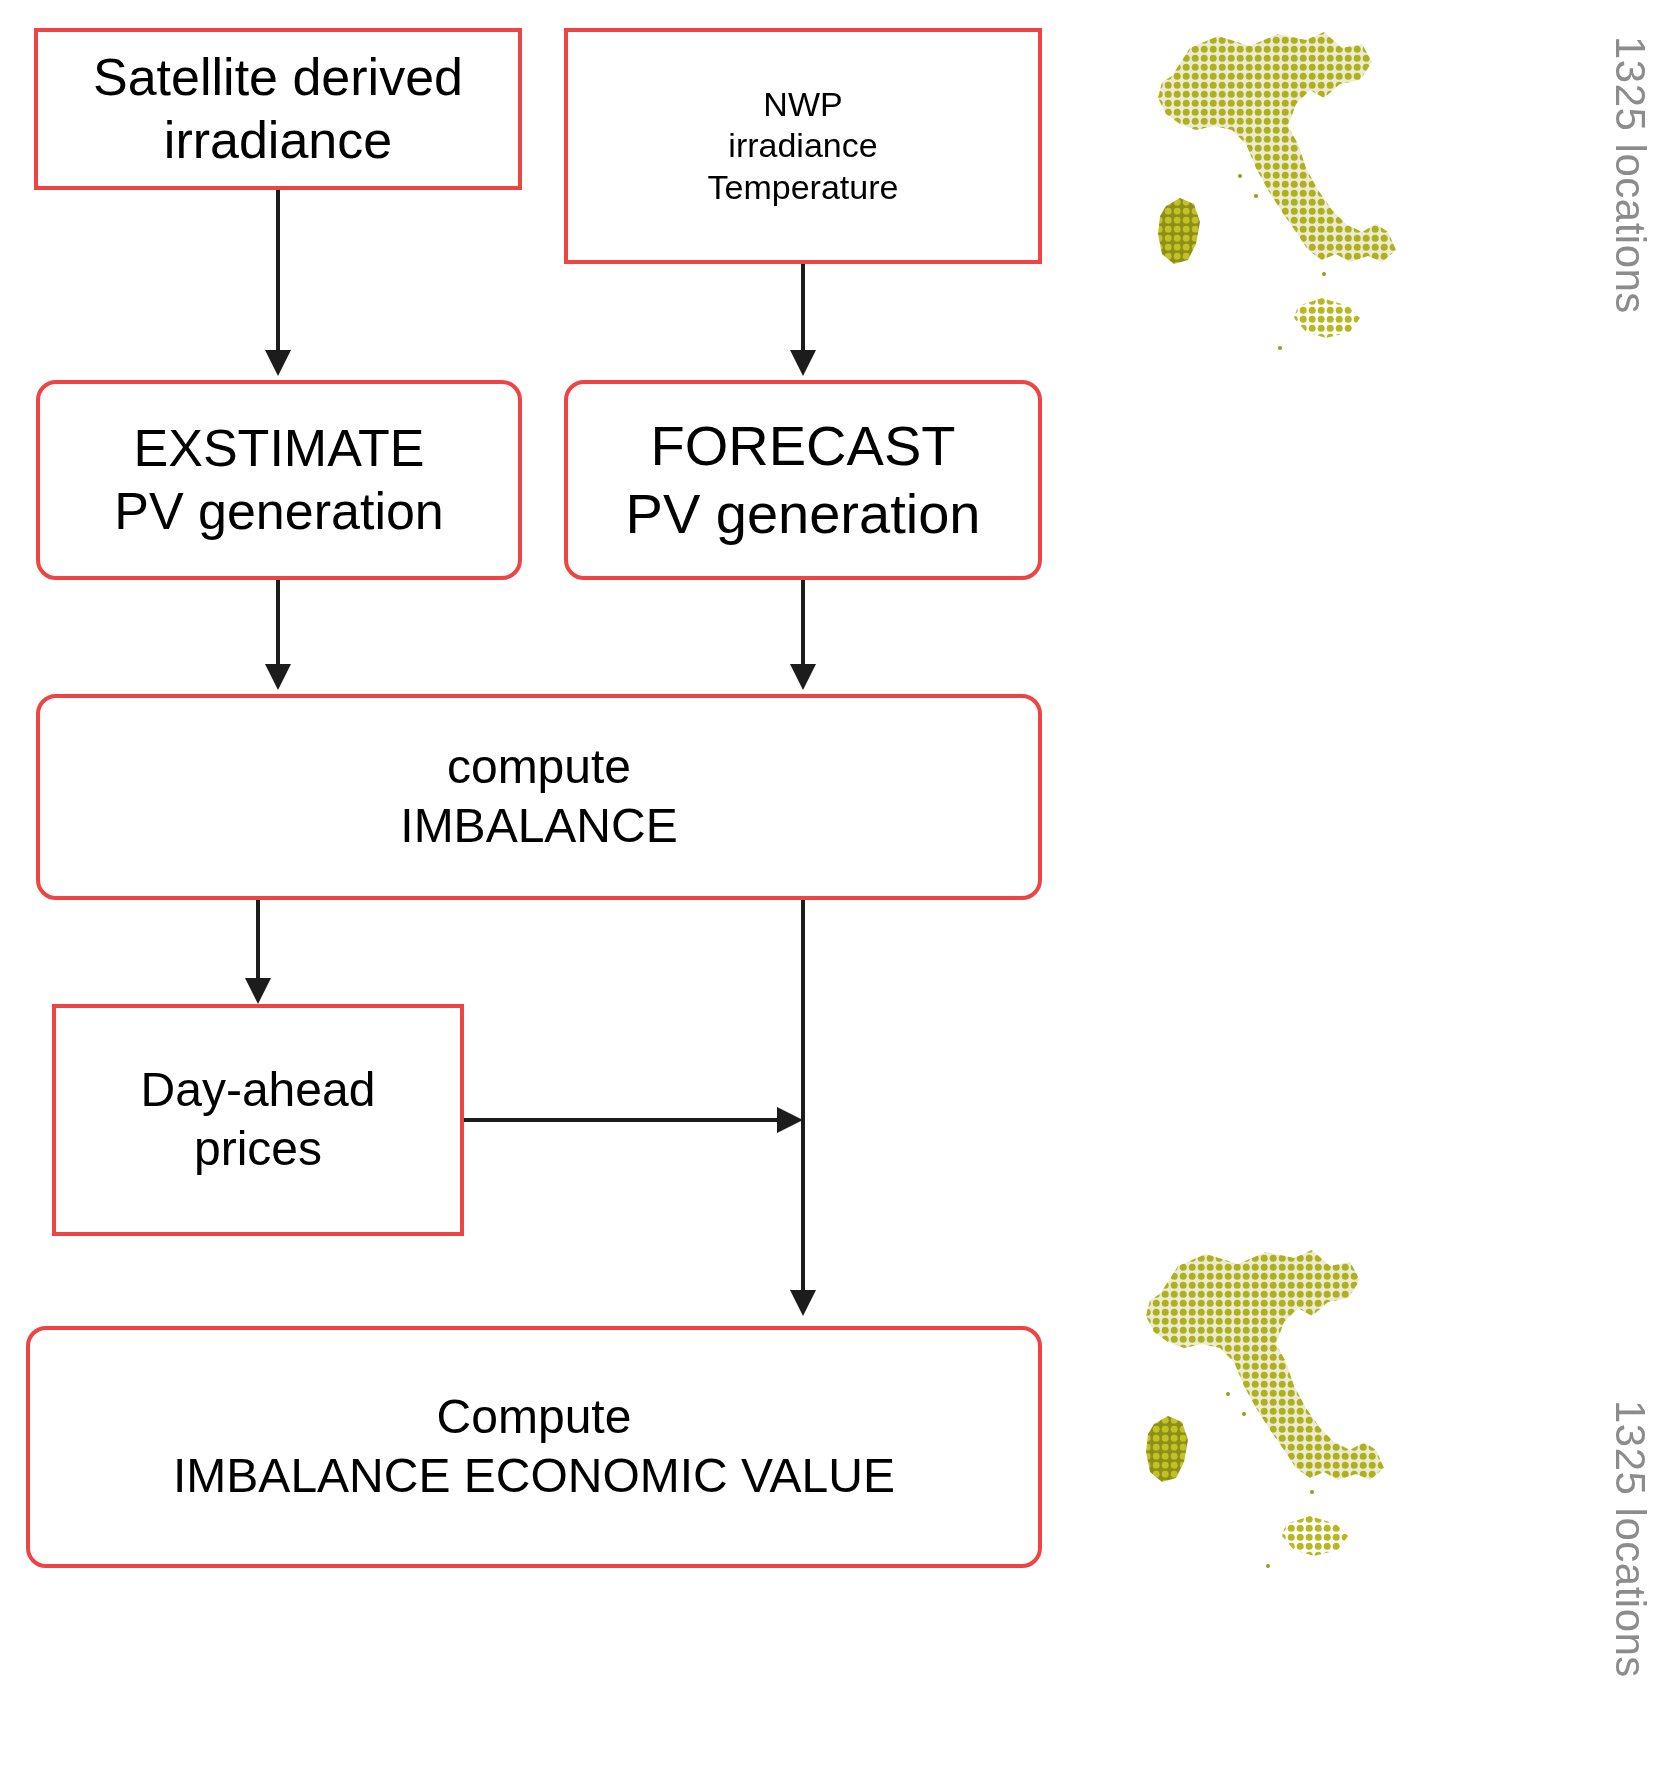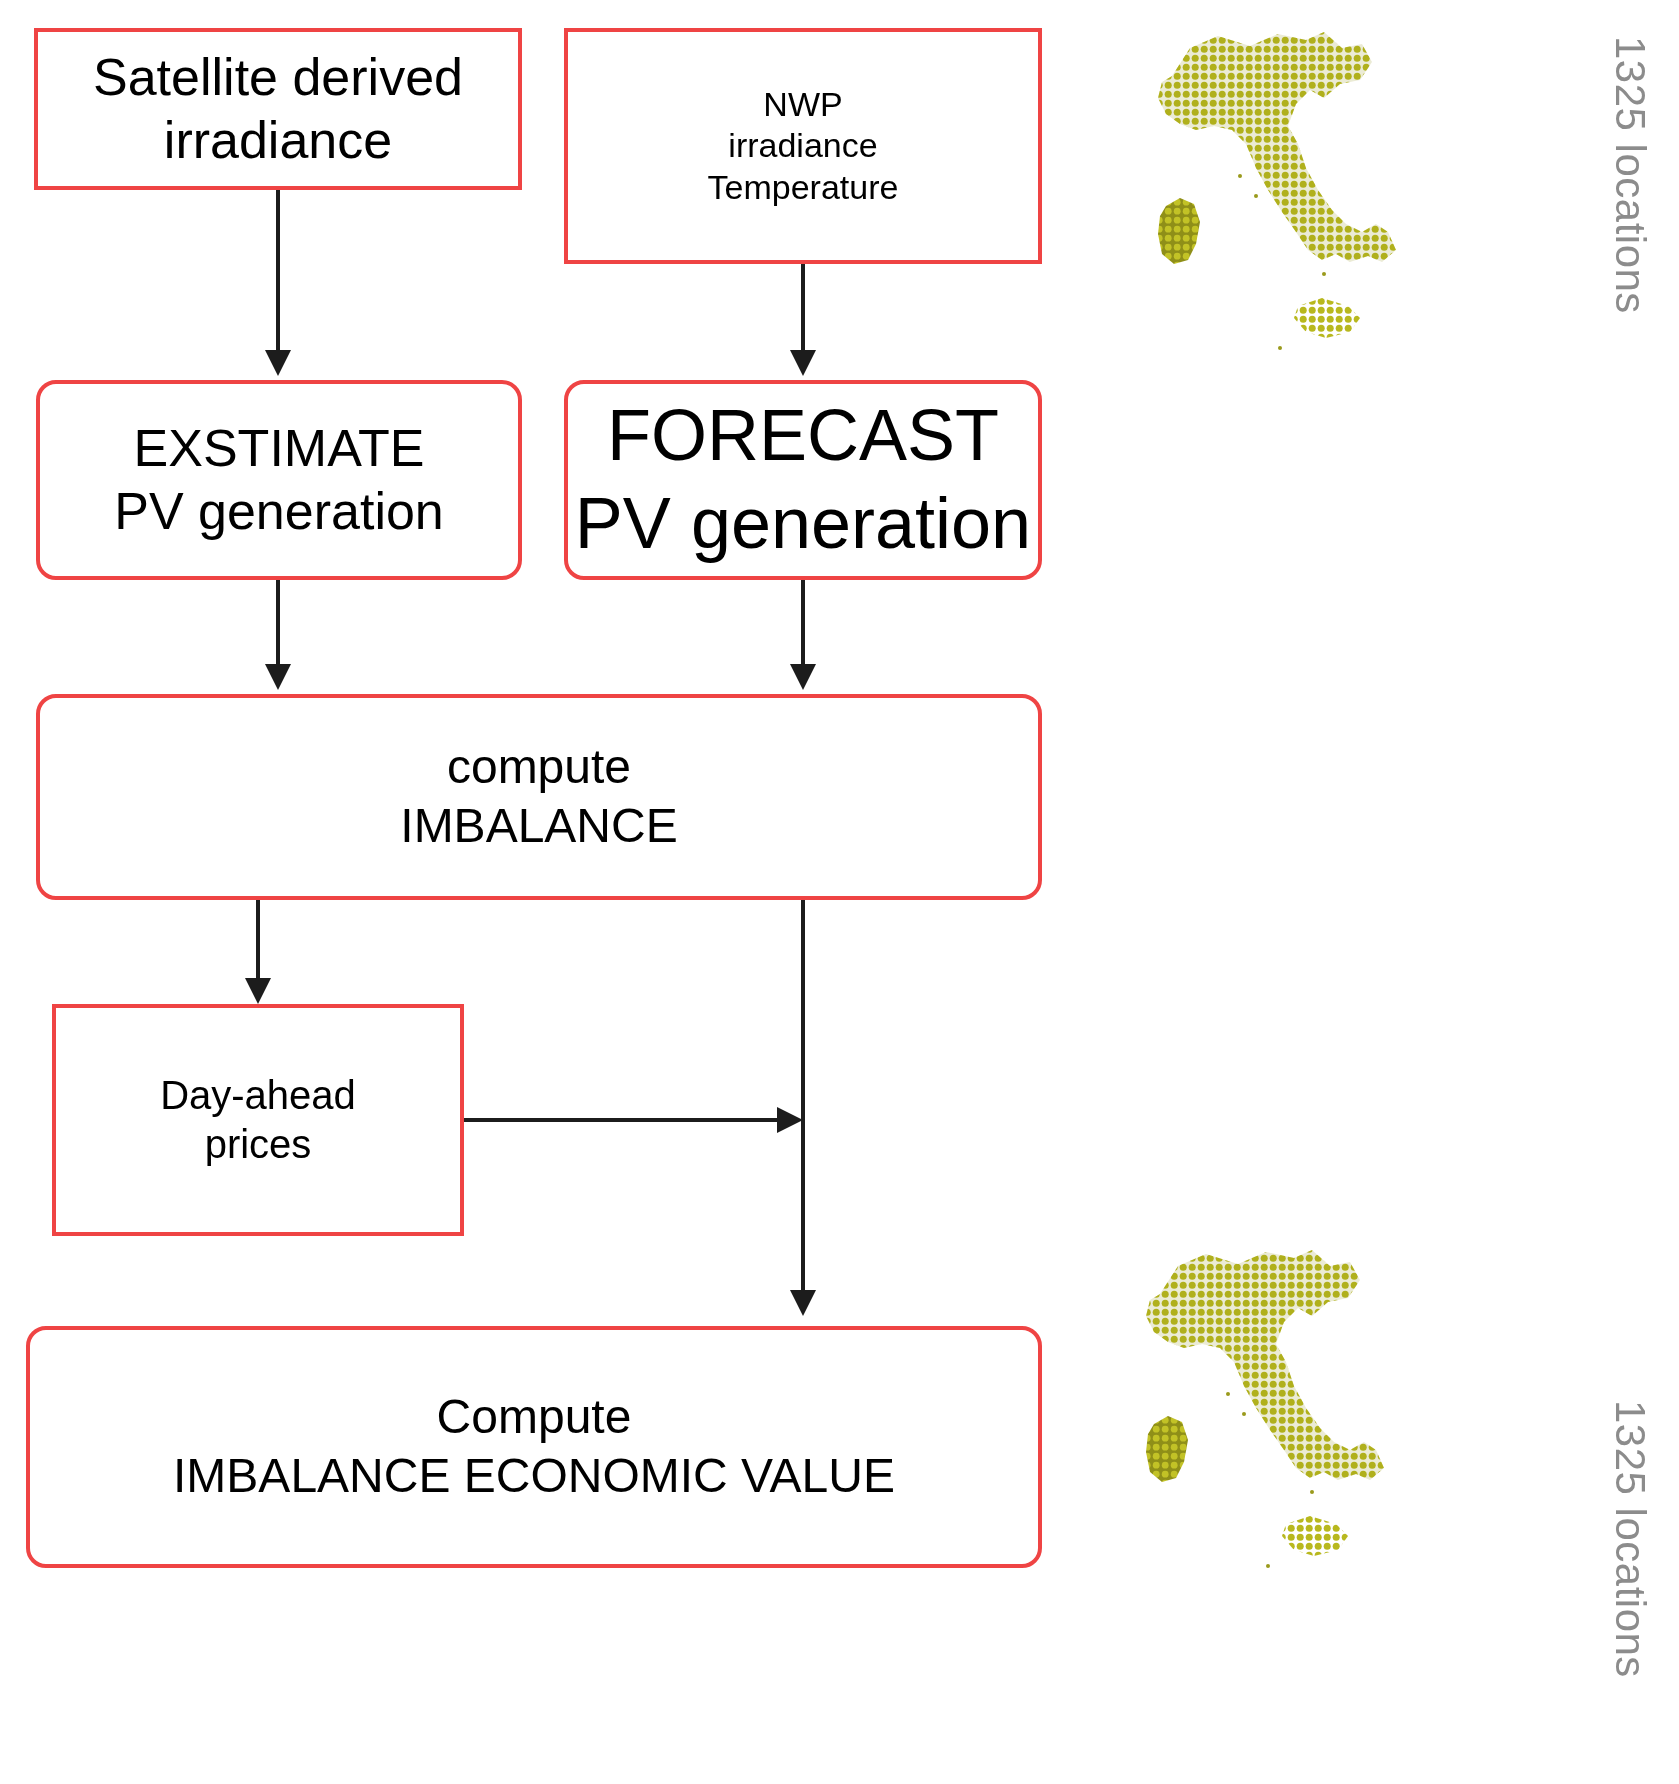--- a/index.html
+++ b/index.html
@@ -41,29 +41,29 @@
   #node-nwp {
     left: 564px; top: 28px; width: 478px; height: 236px;
     font-size: 34px;
   }
   #node-exstimate {
     left: 36px; top: 380px; width: 486px; height: 200px;
     font-size: 52px;
   }
   #node-forecast {
     left: 564px; top: 380px; width: 478px; height: 200px;
-    font-size: 72px;
+    font-size: 56px;
   }
   #node-imbalance {
     left: 36px; top: 694px; width: 1006px; height: 206px;
     font-size: 48px;
   }
   #node-msd {
     left: 52px; top: 1004px; width: 412px; height: 232px;
-    font-size: 40px;
+    font-size: 48px;
     border-width: 4px;
   }
   #node-economic {
     left: 26px; top: 1326px; width: 1016px; height: 242px;
     font-size: 48px;
   }
 
   
   .vline {
     position: absolute;

